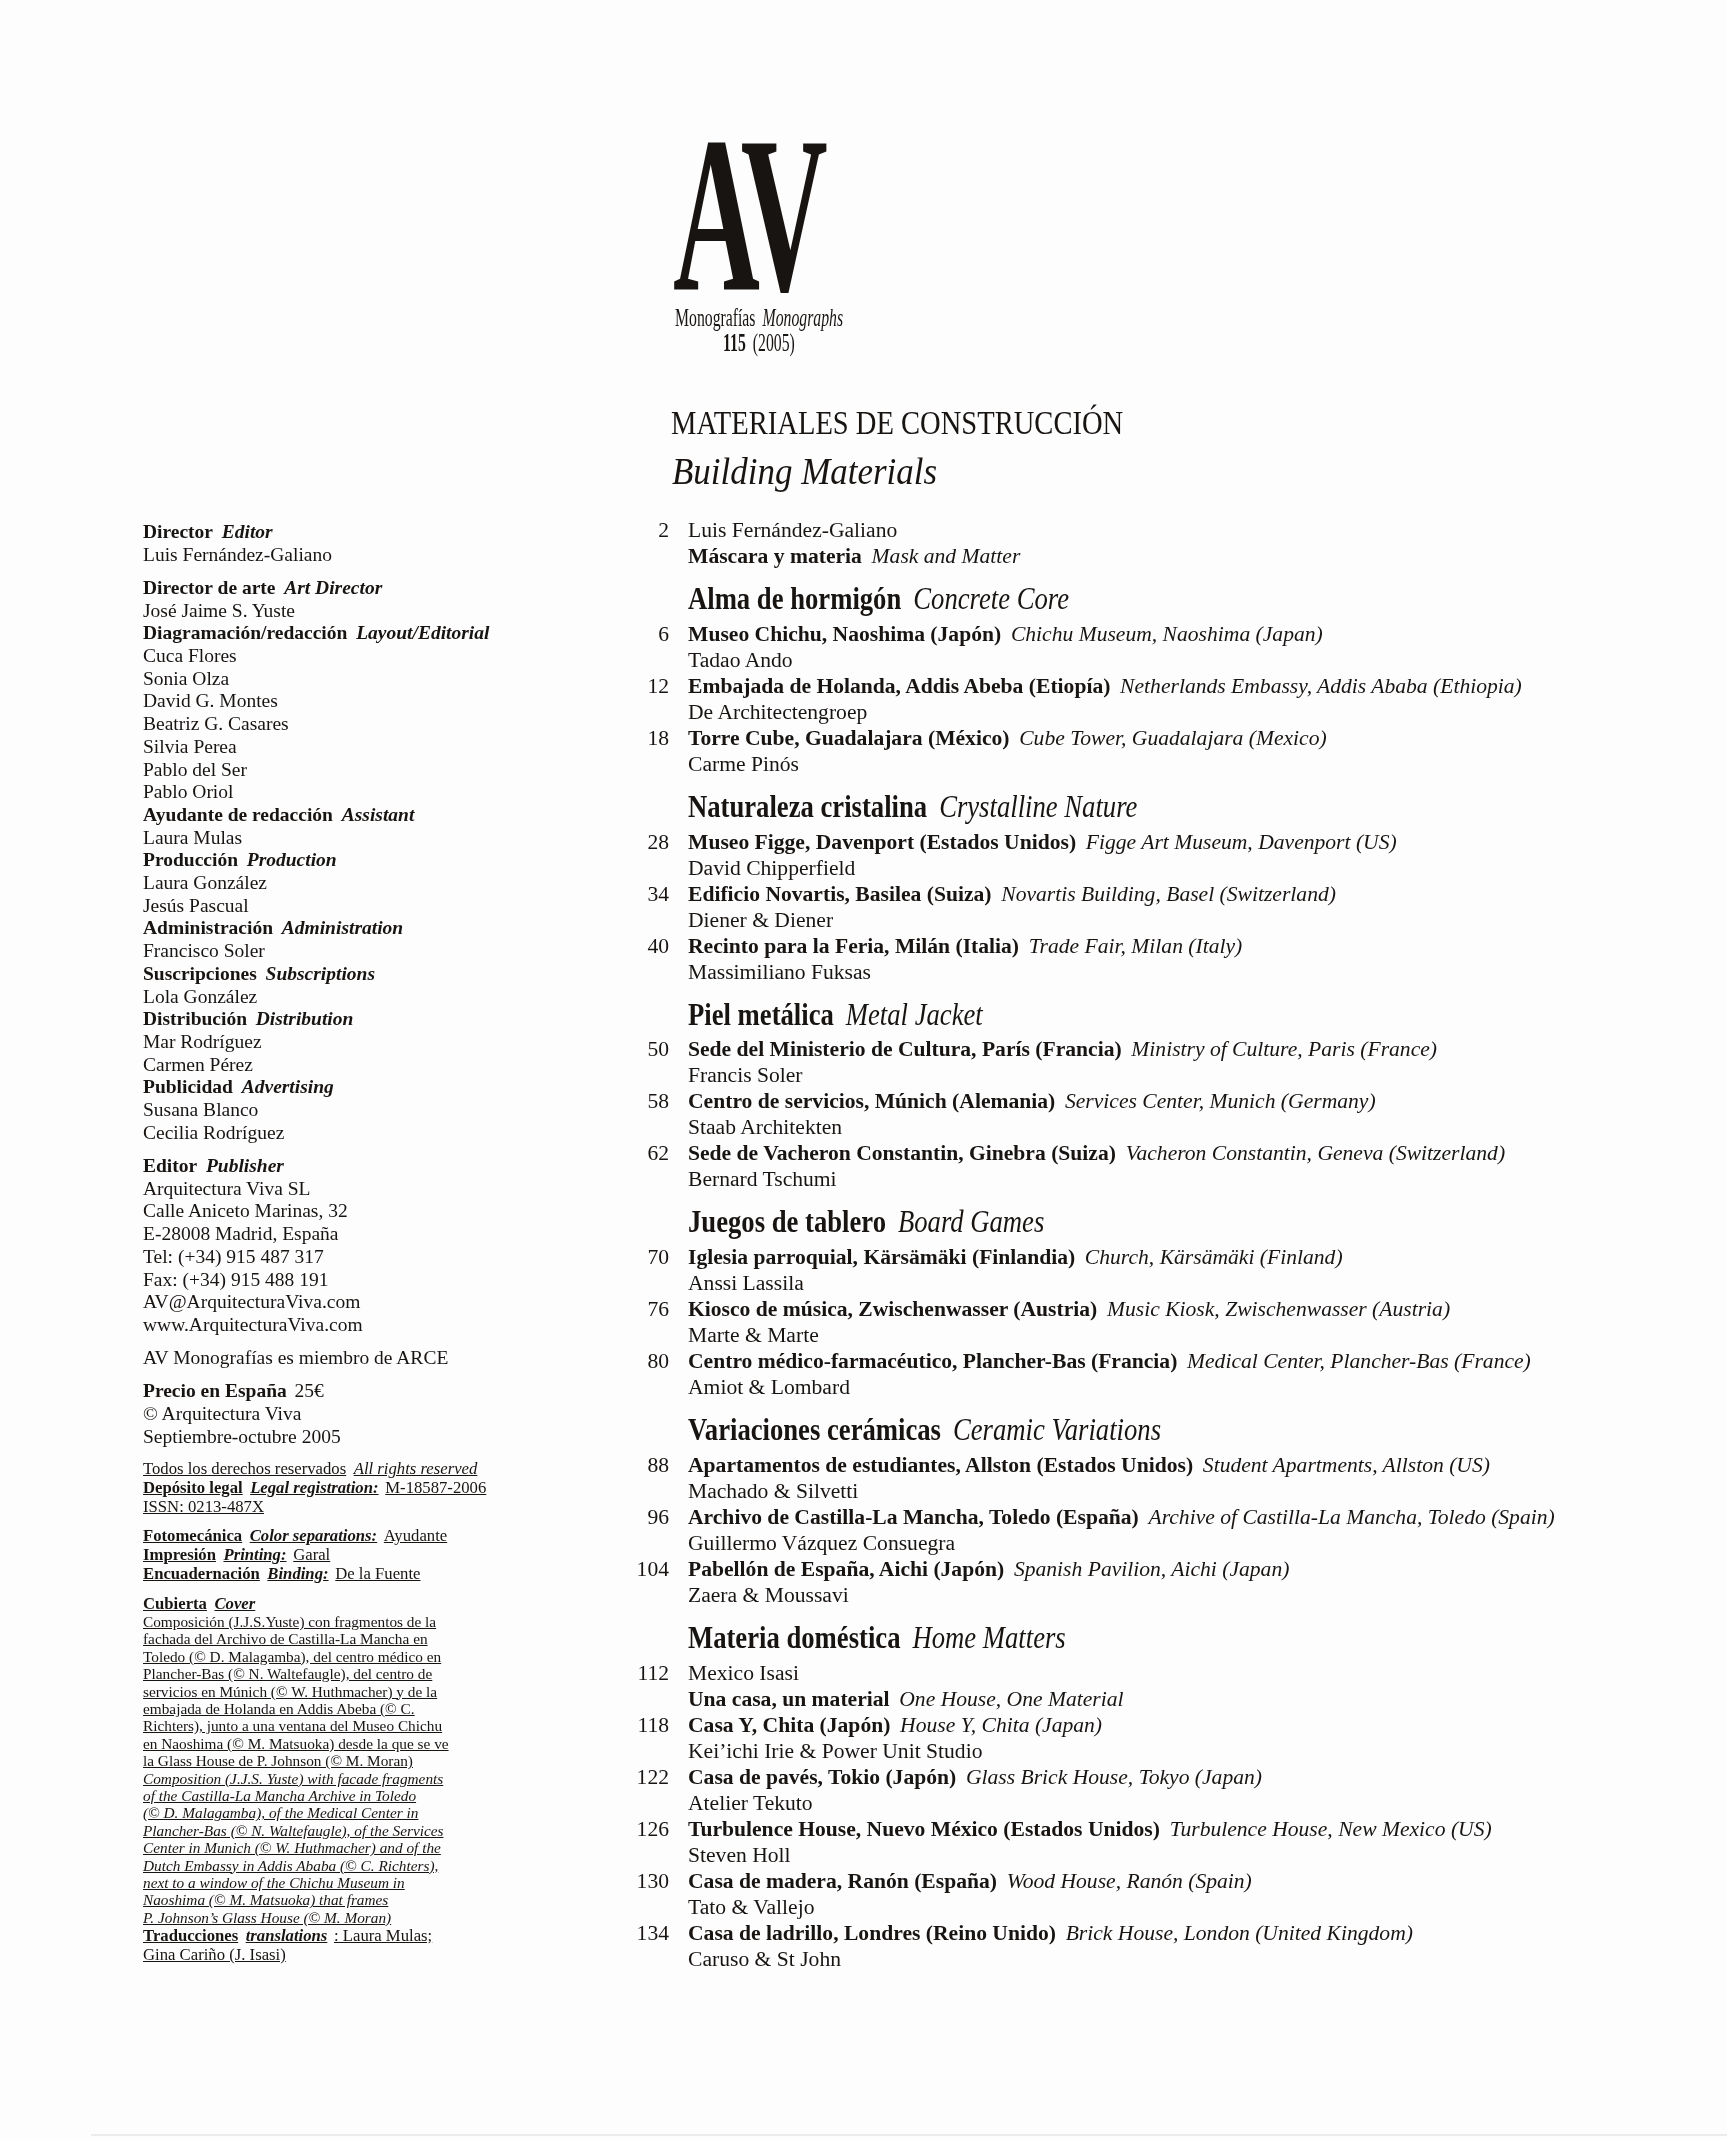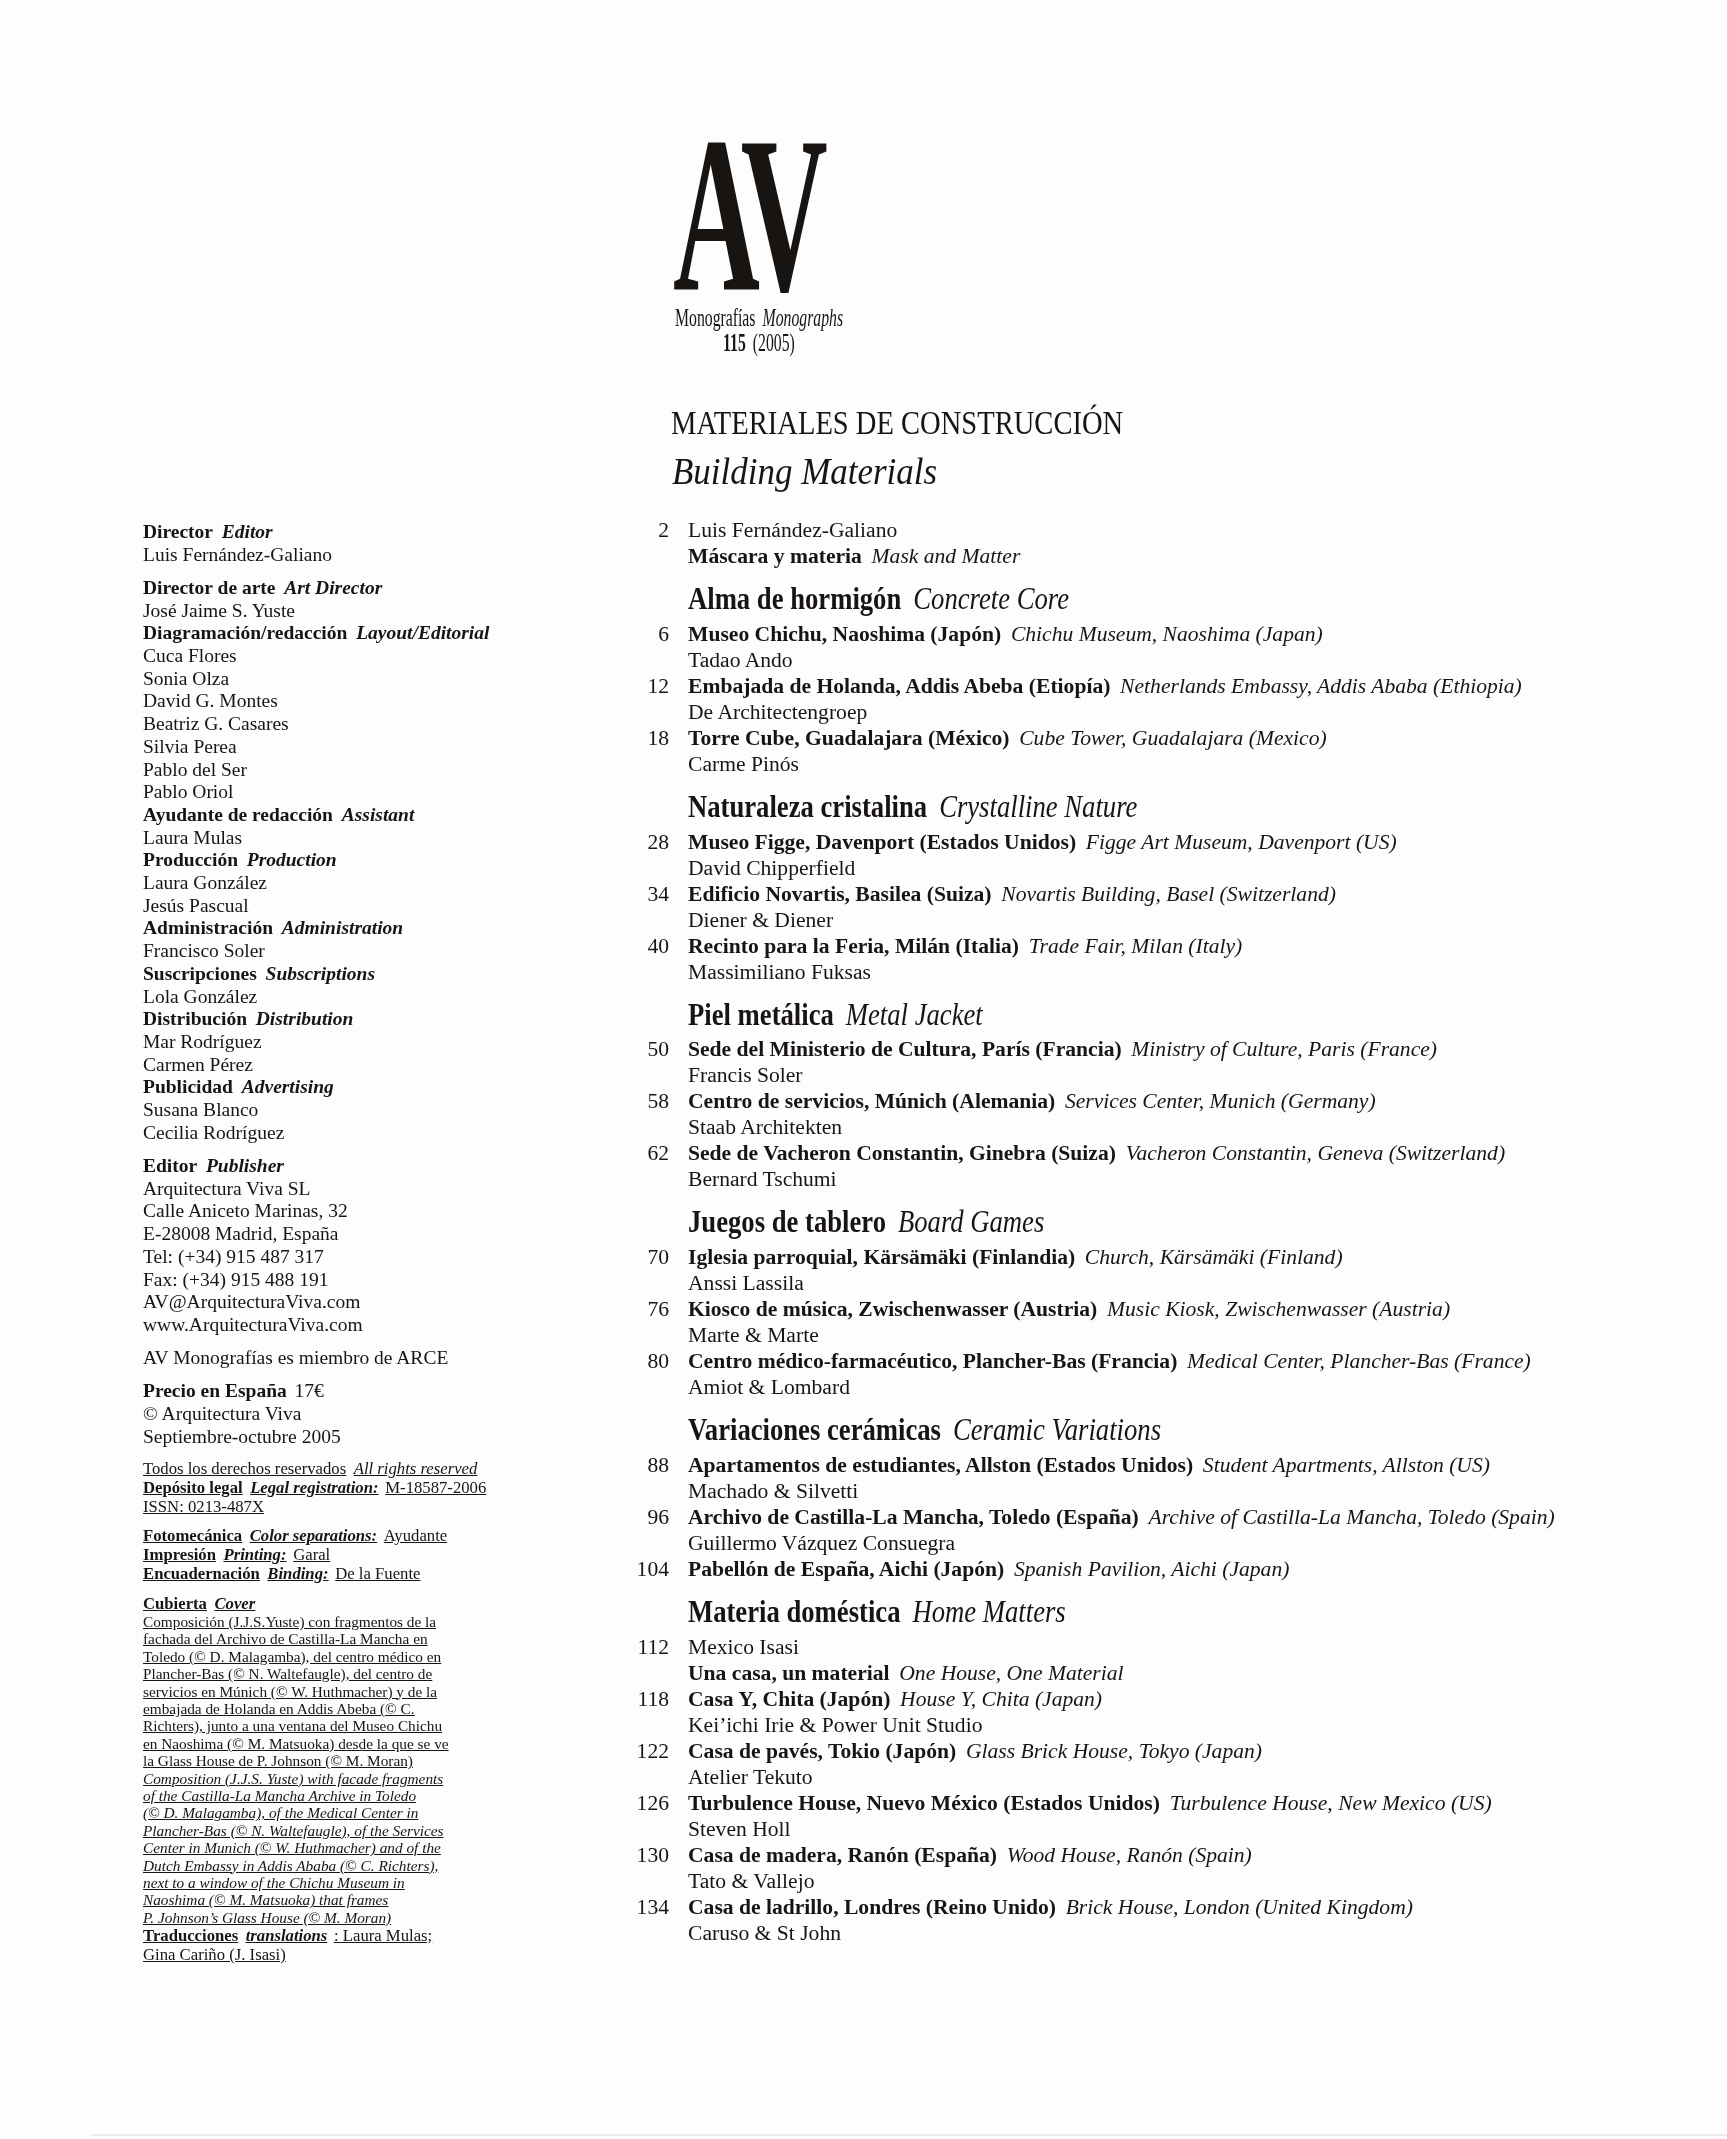--- a/index.html
+++ b/index.html
@@ -107,21 +107,21 @@
         <div class="row">E-28008 Madrid, España</div>
         <div class="row">Tel: (+34) 915 487 317</div>
         <div class="row">Fax: (+34) 915 488 191</div>
         <div class="row">AV@ArquitecturaViva.com</div>
         <div class="row">www.ArquitecturaViva.com</div>
       </div>
       <div class="blk">
         <div class="row">AV Monografías es miembro de ARCE</div>
       </div>
       <div class="blk">
-        <div class="row"><span class="b">Precio en España</span><span class="val-gap">17€</span></div>
+        <div class="row"><span class="b">Precio en España</span><span class="val-gap">25€</span></div>
         <div class="row">© Arquitectura Viva</div>
         <div class="row">Septiembre-octubre 2005</div>
       </div>
       <div class="blk blk-small">
         <div class="row"><span>Todos los derechos reservados</span><span class="i en-gap">All rights reserved</span></div>
         <div class="row"><span class="b">Depósito legal</span><span class="bi en-gap">Legal registration:</span><span class="val-gap">M-18587-2006</span></div>
         <div class="row">ISSN: 0213-487X</div>
       </div>
       <div class="blk blk-small">
         <div class="row"><span class="b">Fotomecánica</span><span class="bi en-gap">Color separations:</span><span class="val-gap">Ayudante</span></div>
@@ -291,20 +291,21 @@
           <div class="num">96</div>
           <div class="body">
             <div class="line"><span class="b">Archivo de Castilla-La Mancha, Toledo (España)</span><span class="i en-gap">Archive of Castilla-La Mancha, Toledo (Spain)</span></div>
             <div class="line"><span>Guillermo Vázquez Consuegra</span></div>
           </div>
         </div>
         <div class="entry">
           <div class="num">104</div>
           <div class="body">
             <div class="line"><span class="b">Pabellón de España, Aichi (Japón)</span><span class="i en-gap">Spanish Pavilion, Aichi (Japan)</span></div>
+            <div class="line"><span>Zaera &amp; Moussavi</span></div>
           </div>
         </div>
       </section>
       <section>
         <div class="sec-head"><span class="cond-head"><span class="b">Materia doméstica</span><span class="i en-gap">Home Matters</span></span></div>
         <div class="entry">
           <div class="num">112</div>
           <div class="body">
             <div class="line"><span>Mexico Isasi</span></div>
             <div class="line"><span class="b">Una casa, un material</span><span class="i en-gap">One House, One Material</span></div>

